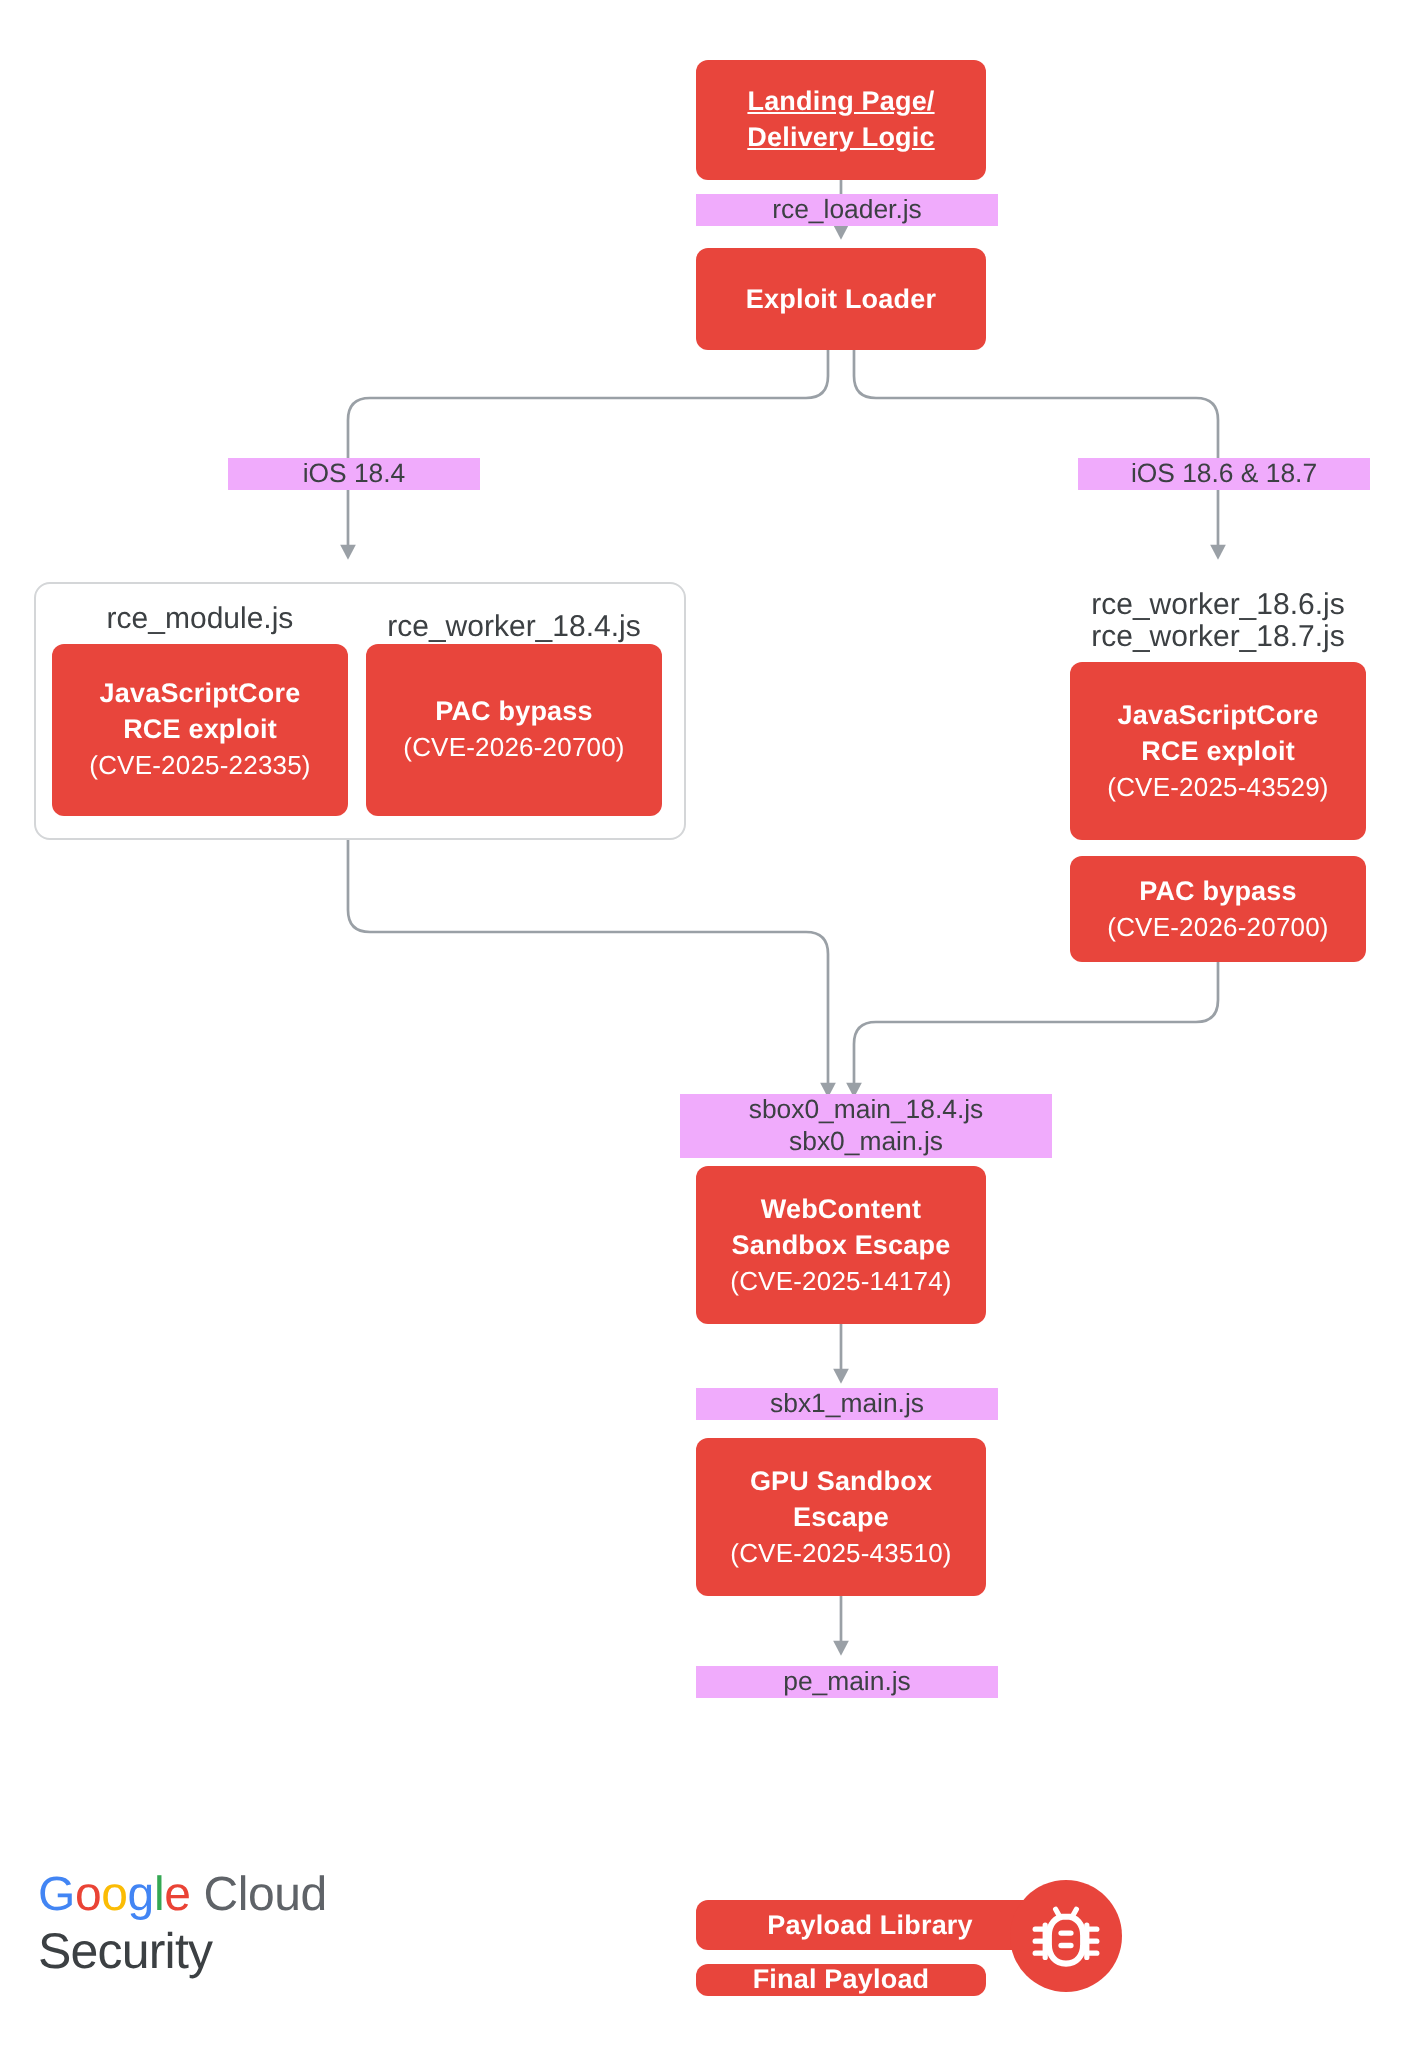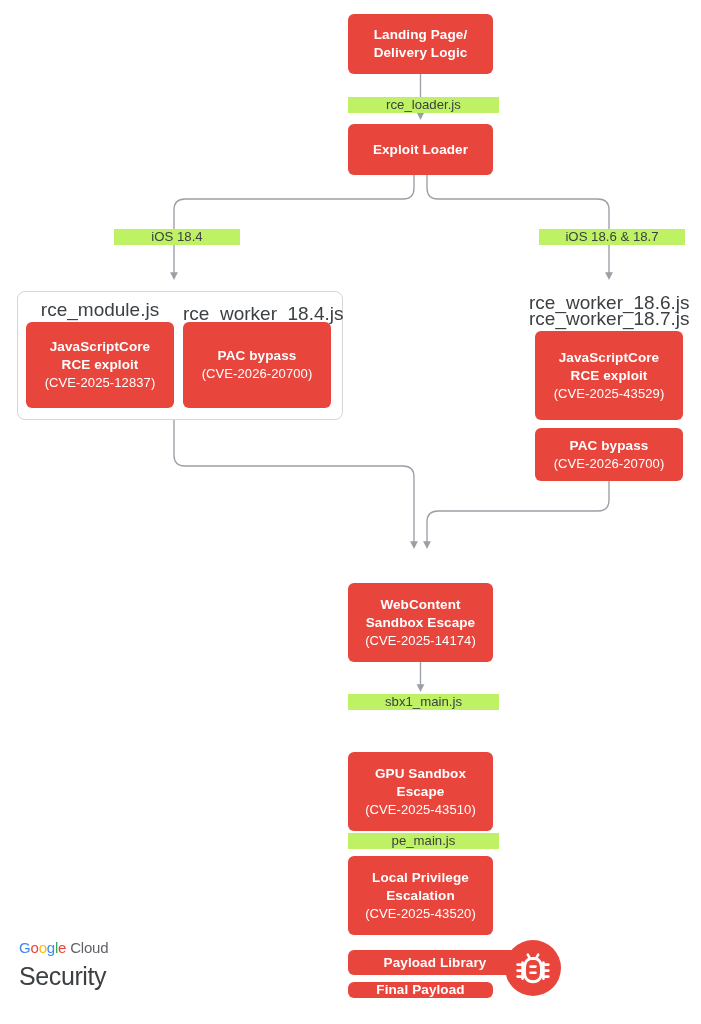--- a/index.html
+++ b/index.html
@@ -51,54 +51,54 @@
     font-size: 13px;
     font-weight: normal;
     line-height: 18px;
     letter-spacing: 0.1px;
   }
 
   
   .wlabel {
     position: absolute;
     color: #3c4043;
-    font-size: 19px;
+    font-size: 15px;
     line-height: 16px;
     text-align: center;
     white-space: pre;
     z-index: 2;
   }
   .blabel {
     position: absolute;
     color: #3c4043;
     font-size: 13.2px;
     line-height: 16px;
     text-align: center;
-    background: #bef264;
+    background: #f0abfc;
     padding: 0 3px;
     z-index: 4;
   }
 
   
   .group-box {
     position: absolute;
     border: 1.3px solid #d4d6d8;
     border-radius: 8px;
     background: #ffffff;
     box-sizing: border-box;
     z-index: 2;
   }
 
   
   #gc-logo {
     position: absolute;
     z-index: 5;
   }
   #gc-logo .row1 {
-    font-size: 15px;
+    font-size: 24px;
     line-height: 20px;
     letter-spacing: -0.2px;
     white-space: nowrap;
     font-family: "Liberation Sans", sans-serif;
   }
   #gc-logo .row1 .g1 { color: #4285F4; }
   #gc-logo .row1 .o1 { color: #EA4335; }
   #gc-logo .row1 .o2 { color: #FBBC05; }
   #gc-logo .row1 .g2 { color: #4285F4; }
   #gc-logo .row1 .l1 { color: #34A853; }
@@ -139,21 +139,21 @@
 
       <path d="M609,481 L609,500 Q609,511 598,511 L438,511 Q427,511 427,522 L427,545" marker-end="url(#arw)"></path>
 
       <path d="M420.5,662 L420.5,688" marker-end="url(#arw)"></path>
 
       <path d="M420.5,798 L420.5,824" marker-end="url(#arw)"></path>
 
     </g>
   </svg>
 
-  <div class="node" style="left:348px; top:14px; width:145px; height:60px;">
+  <div class="node" style="left:348px; top:30px; width:145px; height:60px;text-decoration:underline;">
     <span class="ttl">Landing Page/</span>
     <span class="ttl">Delivery Logic</span>
   </div>
 
   <div class="blabel" style="left:348px; top:97px; width:145px;">rce_loader.js</div>
 
   <div class="node" style="left:348px; top:124px; width:145px; height:51px;">
     <span class="ttl">Exploit Loader</span>
   </div>
 
@@ -161,21 +161,21 @@
 
   <div class="blabel" style="left:539px; top:229px; width:140px;">iOS 18.6 &amp; 18.7</div>
 
   <div class="group-box" style="left:17px; top:291px; width:326px; height:129px;"></div>
 
   <div class="wlabel" style="left:26px; top:302px; width:148px;">rce_module.js</div>
 
   <div class="node" style="left:26px; top:322px; width:148px; height:86px;">
     <span class="ttl">JavaScriptCore</span>
     <span class="ttl">RCE exploit</span>
-    <span class="cve">(CVE-2025-12837)</span>
+    <span class="cve">(CVE-2025-22335)</span>
   </div>
 
   <div class="wlabel" style="left:183px; top:306px; width:148px;">rce_worker_18.4.js</div>
 
   <div class="node" style="left:183px; top:322px; width:148px; height:86px;">
     <span class="ttl">PAC bypass</span>
     <span class="cve">(CVE-2026-20700)</span>
   </div>
 
   <div class="wlabel" style="left:529px; top:295px; width:160px;">rce_worker_18.6.js
@@ -185,42 +185,39 @@
     <span class="ttl">JavaScriptCore</span>
     <span class="ttl">RCE exploit</span>
     <span class="cve">(CVE-2025-43529)</span>
   </div>
 
   <div class="node" style="left:535px; top:428px; width:148px; height:53px;">
     <span class="ttl">PAC bypass</span>
     <span class="cve">(CVE-2026-20700)</span>
   </div>
 
+  <div class="blabel" style="left:340px; top:547px; width:180px; white-space:pre;">sbox0_main_18.4.js
+sbx0_main.js</div>
 
   <div class="node" style="left:348px; top:583px; width:145px; height:79px;text-align:center;">
     <span class="ttl">WebContent</span>
     <span class="ttl">Sandbox Escape</span>
     <span class="cve">(CVE-2025-14174)</span>
   </div>
 
   <div class="blabel" style="left:348px; top:694px; width:145px;">sbx1_main.js</div>
 
-  <div class="node" style="left:348px; top:719px; width:145px; height:79px;margin-top:33px;">
+  <div class="node" style="left:348px; top:719px; width:145px; height:79px;">
     <span class="ttl">GPU Sandbox</span>
     <span class="ttl">Escape</span>
     <span class="cve">(CVE-2025-43510)</span>
   </div>
 
   <div class="blabel" style="left:348px; top:833px; width:145px;">pe_main.js</div>
 
-  <div class="node" style="left:348px; top:856px; width:145px; height:79px;">
-    <span class="ttl">Local Privilege</span>
-    <span class="ttl">Escalation</span>
-    <span class="cve">(CVE-2025-43520)</span>
-  </div>
 
   <div class="node" style="left:348px; top:950px; width:174px; height:25px;">
     <span class="ttl">Payload Library</span>
   </div>
 
   <div class="node" style="left:348px; top:982px; width:145px; height:16px;">
     <span class="ttl">Final Payload</span>
   </div>
 
   <div id="bug-badge" style="left:504px; top:939px; width:58px; height:58px;">

